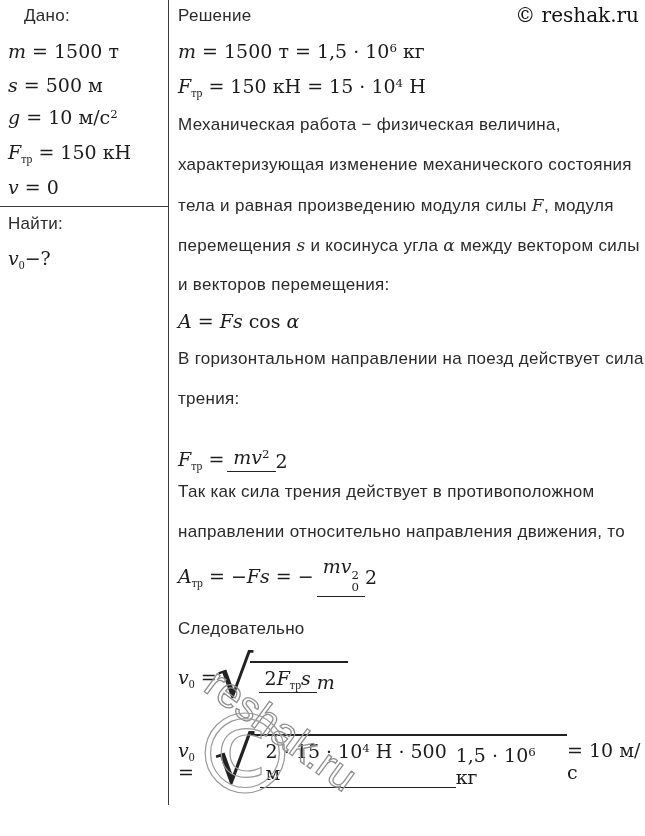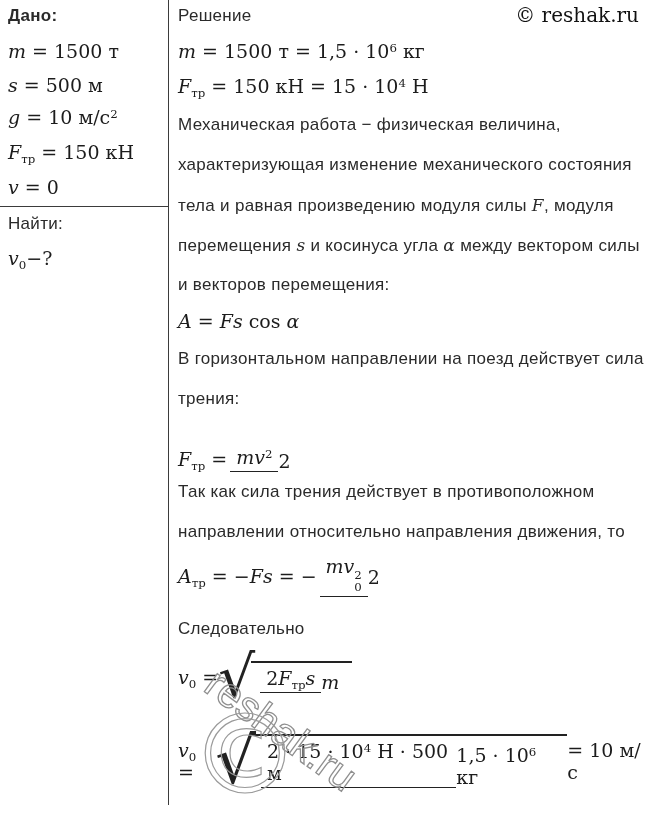--- a/index.html
+++ b/index.html
@@ -2,21 +2,21 @@
 <html><head>
 <meta charset="utf-8">
 <style>
   html,body{margin:0;padding:0;background:#fff;}
   .page{position:relative;width:645px;height:836px;background:#ffffff;overflow:hidden;color:#1c1c1c;}
   .abs{position:absolute;}
   .sans{font-family:"Liberation Sans","DejaVu Sans",sans-serif;font-size:17px;letter-spacing:.3px;color:#2a2a2a;}
   .math{font-family:"DejaVu Serif","Liberation Serif",serif;font-size:19px;font-style:normal;color:#1c1c1c;}
   .it{font-family:"DejaVu Serif","Liberation Serif",serif;font-style:italic;}
   .rm{font-family:"DejaVu Serif","Liberation Serif",serif;font-style:normal;}
-  .sub{font-size:.62em;vertical-align:-.3em;line-height:0;}
+  .sub{font-size:.62em;vertical-align:-.3em;line-height:0;font-family:Liberation Serif, serif;}
   .sup{font-size:.62em;vertical-align:.5em;line-height:0;}
   .stack{display:inline-flex;flex-direction:column;align-items:flex-start;font-size:.62em;line-height:1.02;vertical-align:-.5em;}
   .feq{display:flex;align-items:center;}
   .frac{display:inline-flex;flex-direction:row;align-items:center;margin:0 3px;}
   .frac .num{padding:0 6px 3px;border-bottom:1.7px solid #222;}
   .frac .den{padding-top:3px;}
   .sqrt{display:inline-flex;align-items:center;}
   .radical{font-family:"DejaVu Sans",sans-serif;font-weight:400;color:#222;margin-right:-4px;}
   .radical.r1{font-size:58px;line-height:50px;}
   .radical.r2{font-size:64px;line-height:56px;}
@@ -26,21 +26,21 @@
   .copyright{font-family:"DejaVu Serif","Liberation Serif",serif;font-size:20px;color:#111;}
   svg{display:block;}
 </style>
 </head>
 <body>
 
 <div class="page">
 
   <div class="abs copyright" style="top:3px;right:6px;">© reshak.ru</div>
 
-  <div class="abs sans" style="top:6px;left:8px;font-weight:bold;">Дано:</div>
+  <div class="abs sans" style="top:6px;left:24px;">Дано:</div>
   <div class="abs math" style="top:40px;left:8px;"><span class="it">m</span><span> = 1500 т</span></div>
   <div class="abs math" style="top:74px;left:8px;"><span class="it">s</span><span> = 500 м</span></div>
   <div class="abs math" style="top:106px;left:8px;"><span class="it">g</span><span> = 10 м/с</span><span class="sup">2</span></div>
   <div class="abs math" style="top:141px;left:8px;"><span class="it">F</span><span class="sub">тр</span><span> = 150 кН</span></div>
   <div class="abs math" style="top:176px;left:8px;"><span class="it">v</span><span> = 0</span></div>
 
   <div class="abs hline" style="top:206px;left:0;width:169px;"></div>
 
   <div class="abs sans" style="top:214px;left:8px;">Найти:</div>
   <div class="abs math" style="top:247px;left:8px;"><span class="it">v</span><span class="sub">0</span><span>−?</span></div>

